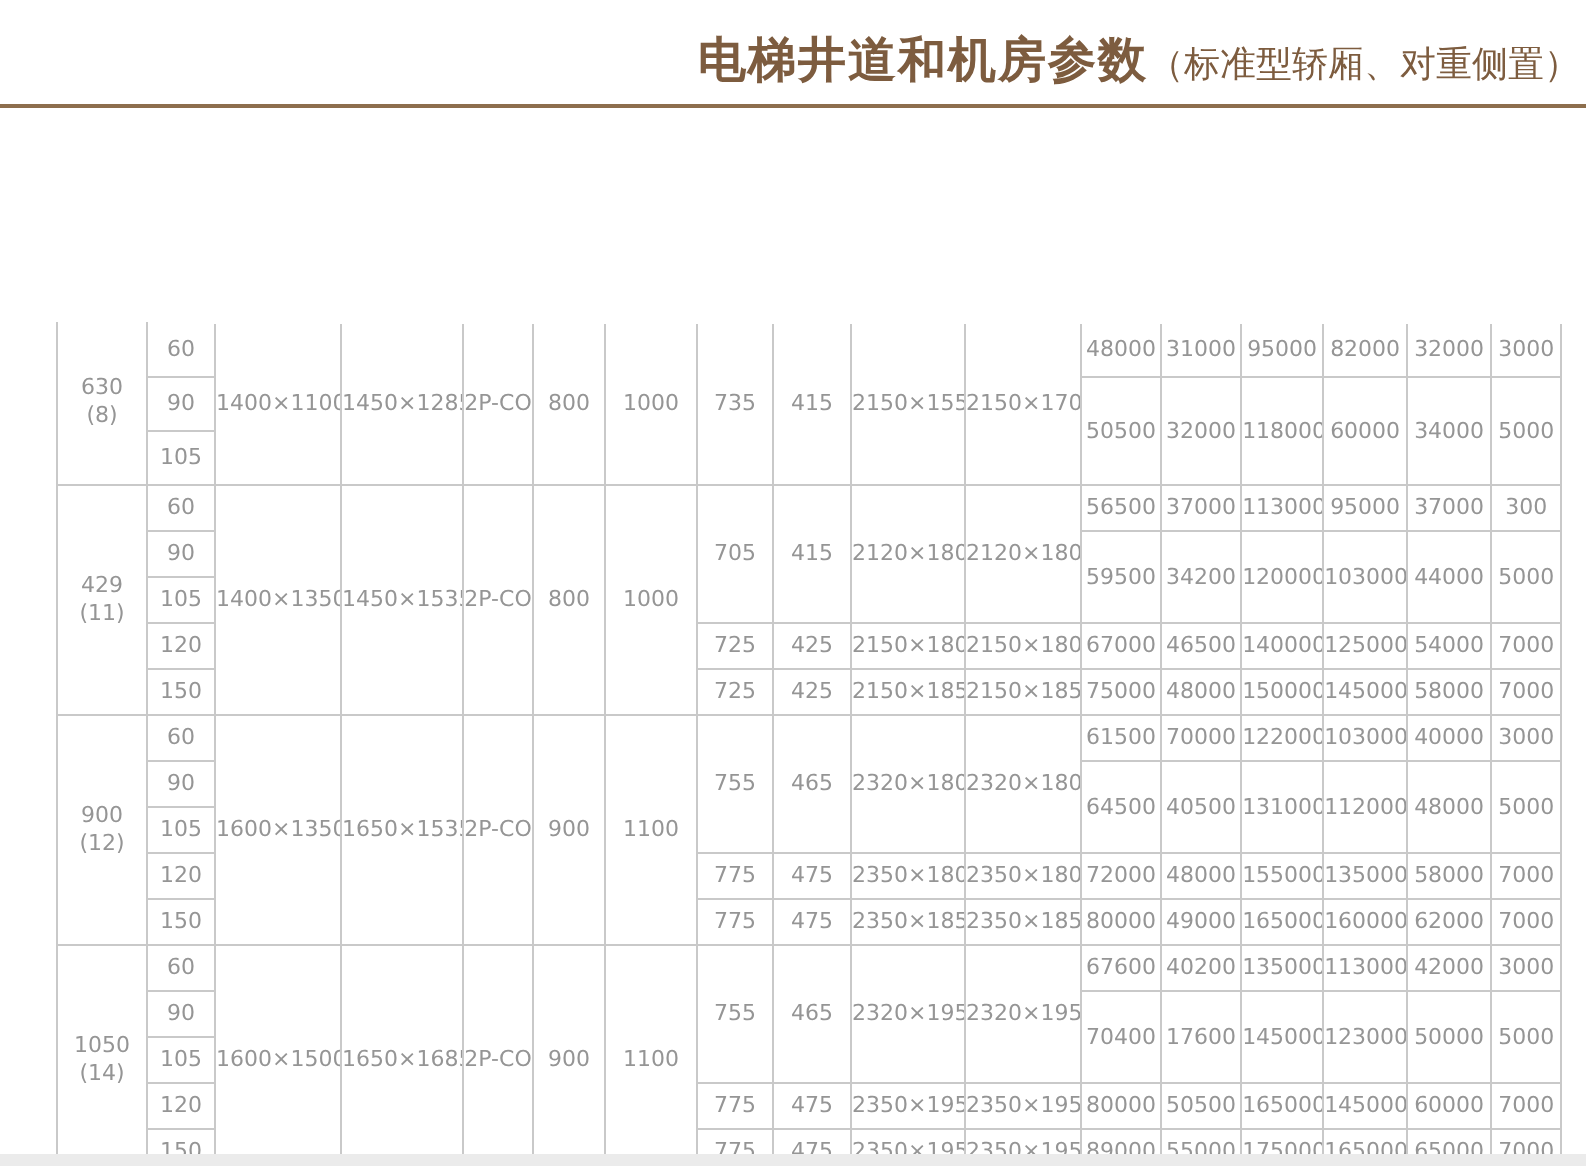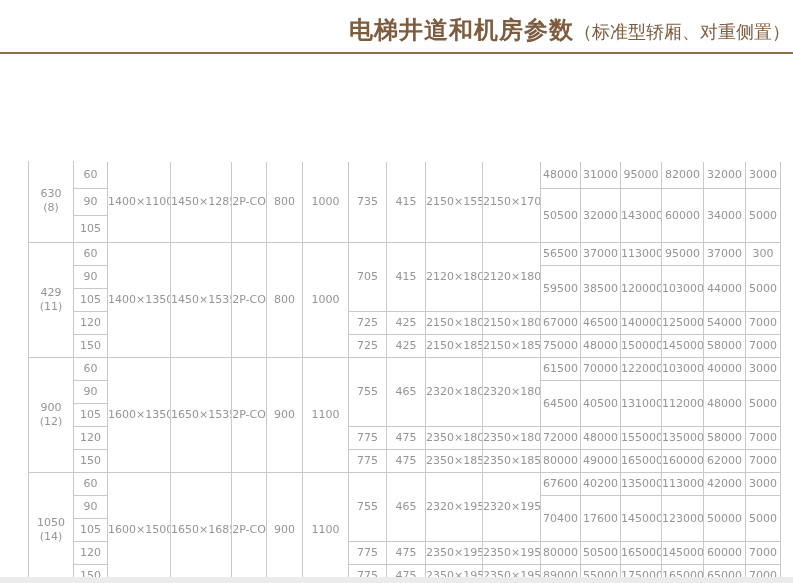--- a/index.html
+++ b/index.html
@@ -143,21 +143,21 @@
         <td>31000</td>
         <td>95000</td>
         <td>82000</td>
         <td>32000</td>
         <td>3000</td>
       </tr>
       <tr class="rh27">
         <td>90</td>
         <td rowspan="2">50500</td>
         <td rowspan="2">32000</td>
-        <td rowspan="2">143000</td>
+        <td rowspan="2">118000</td>
         <td rowspan="2">60000</td>
         <td rowspan="2">34000</td>
         <td rowspan="2">5000</td>
       </tr>
       <tr class="rh27">
         <td>105</td>
       </tr>
 
       <tr class="rh23">
         <td rowspan="5">
@@ -177,21 +177,21 @@
         <td>56500</td>
         <td>37000</td>
         <td>113000</td>
         <td>95000</td>
         <td>37000</td>
         <td>300</td>
       </tr>
       <tr class="rh23">
         <td>90</td>
         <td rowspan="2">59500</td>
-        <td rowspan="2">38500</td>
+        <td rowspan="2">34200</td>
         <td rowspan="2">120000</td>
         <td rowspan="2">103000</td>
         <td rowspan="2">44000</td>
         <td rowspan="2">5000</td>
       </tr>
       <tr class="rh23">
         <td>105</td>
       </tr>
       <tr class="rh23">
         <td>120</td>

